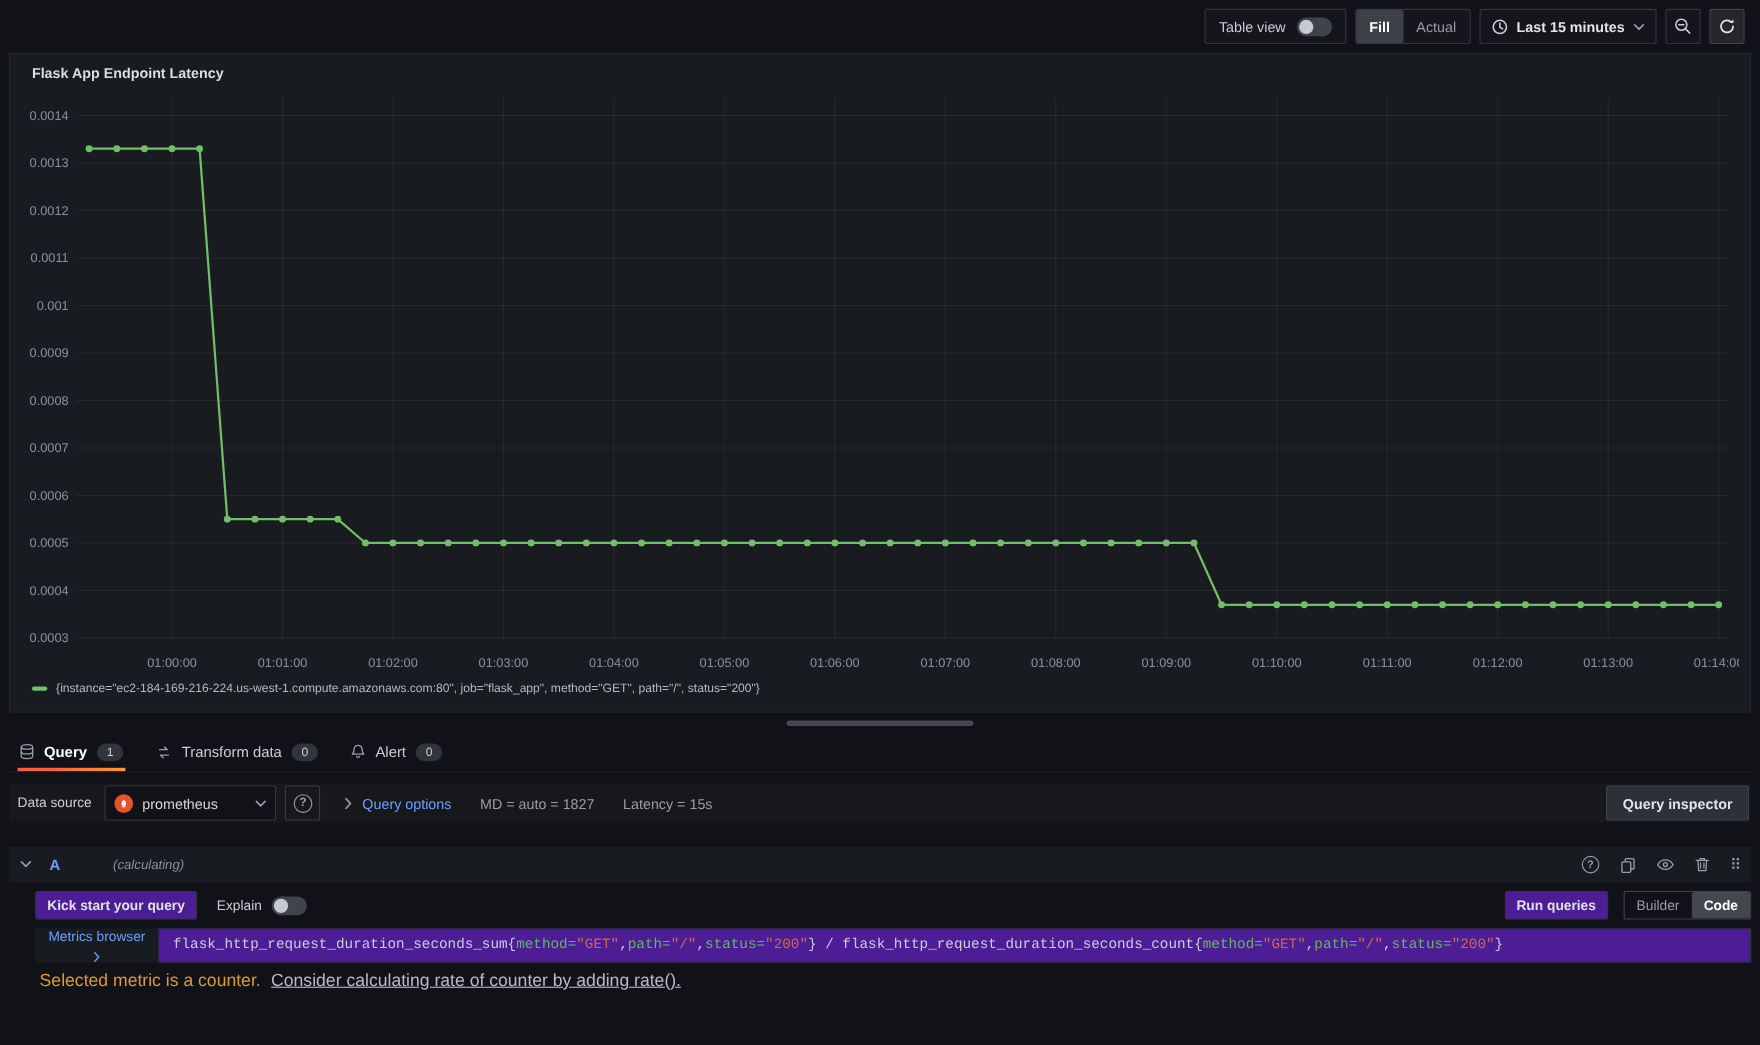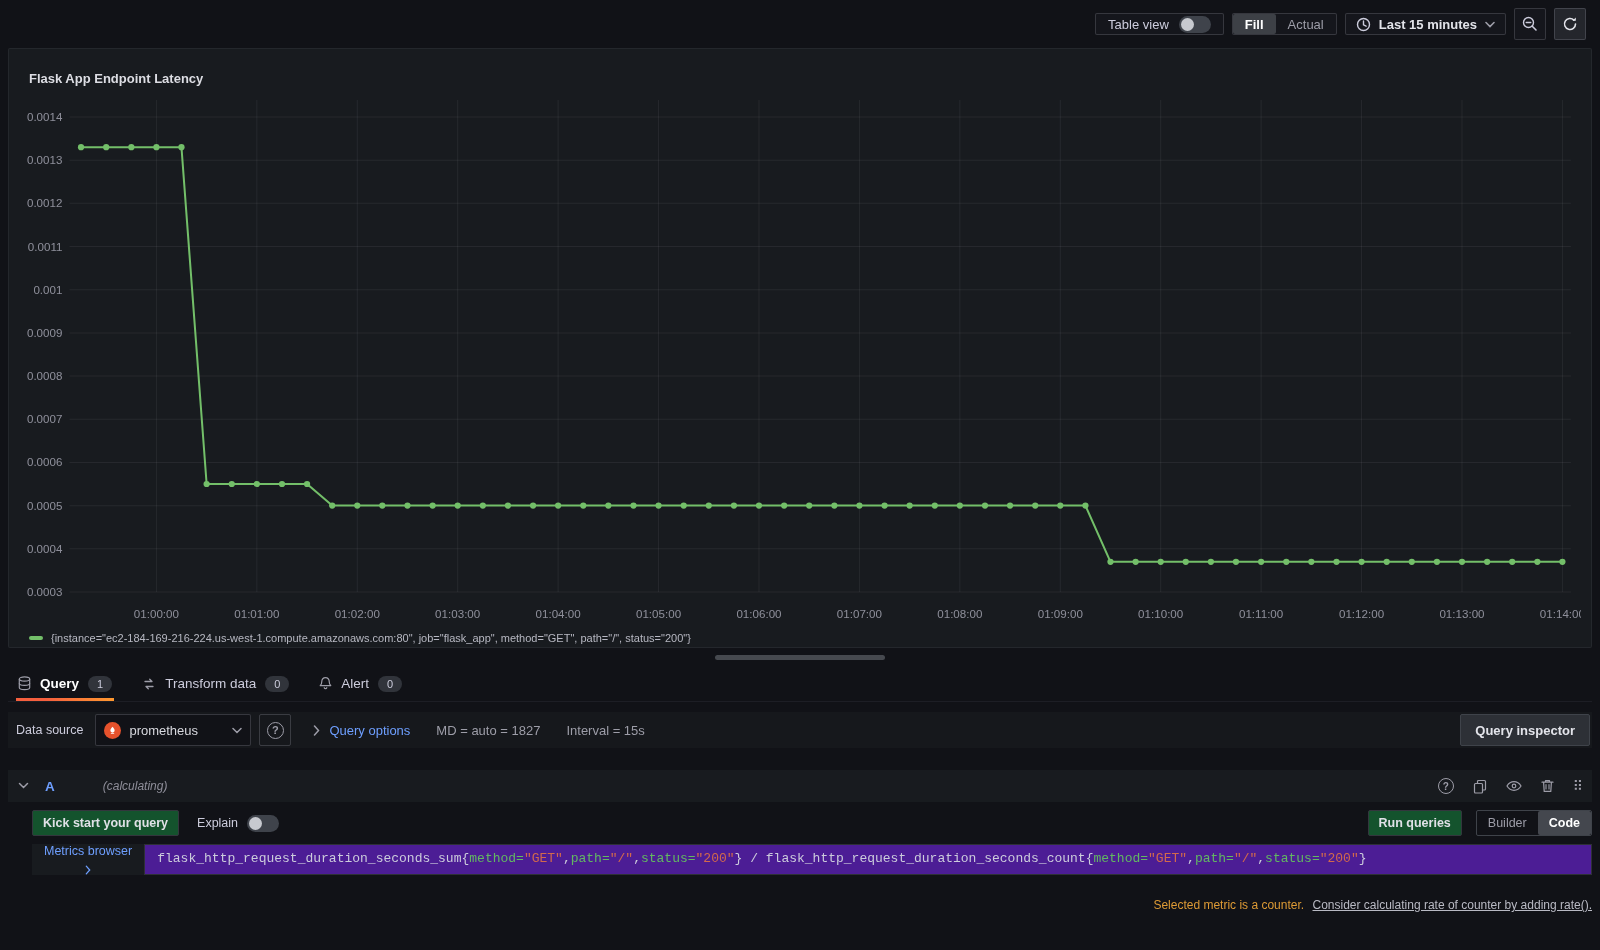--- a/index.html
+++ b/index.html
@@ -4,31 +4,31 @@
 <style>
   * { box-sizing: border-box; }
   html,body { margin:0; padding:0; }
   body {
     width:1600px; height:950px; overflow:hidden;
     background:#111217; color:#ccccdc;
     font-family:"Liberation Sans", sans-serif; font-size:13px;
   }
   
   .toolbar { height:48px; display:flex; justify-content:flex-end; align-items:center; gap:8px; padding:0 14px; }
-  .tb-box { display:flex; align-items:center; height:22px; border:1px solid rgba(204,204,220,0.18); border-radius:2px; background:#15161c; }
+  .tb-box { display:flex; align-items:center; height:32px; border:1px solid rgba(204,204,220,0.18); border-radius:2px; background:#15161c; }
   .tb-box .seg { display:flex; align-items:center; gap:8px; height:100%; padding:0 12px; color:#9d9da8; font-size:13px; cursor:pointer; }
   .seg.active { background:#3d4046; color:#ffffff; font-weight:700; border-radius:2px; }
   .tb-label { color:#ccccdc; font-size:13px; }
   .toggle { width:32px; height:17px; border-radius:9px; background:#3f434b; position:relative; cursor:pointer; }
   .toggle .knob { position:absolute; left:2px; top:2px; width:13px; height:13px; border-radius:50%; background:#c7c9cf; }
   .timepicker { gap:8px; padding:0 10px; display:flex; align-items:center; font-weight:700; color:#e3e4ea; cursor:pointer; }
   .icon-sq { width:32px; height:32px; display:grid; place-items:center; color:#ccccdc; cursor:pointer; }
   svg.ic { display:block; }
   
-  .panel { margin:0 8px; height:600px; background:#181b1f; border:1px solid rgba(204,204,220,0.07); border-radius:2px; padding:20px 10px 4px; }
+  .panel { margin:0 8px; height:600px; background:#181b1f; border:1px solid rgba(204,204,220,0.07); border-radius:2px; padding:8px 10px 4px; }
   .panel-title { font-size:13px; font-weight:600; color:#dcdde3; padding:2px 0 0 10px; }
   .chart-wrap { margin-top:4px; }
   .legend-row { display:flex; align-items:center; gap:8px; padding:2px 0 0 10px; font-size:11px; color:#b7b8c2; }
   .legend-swatch { width:14px; height:4px; border-radius:2px; }
   
   .handle-row { height:18px; display:flex; justify-content:center; align-items:center; }
   .drag-handle { width:170px; height:5px; border-radius:3px; background:#46494f; cursor:row-resize; }
   
   .tabs { display:flex; align-items:stretch; gap:26px; height:36px; margin:0 8px; padding:0 8px; border-bottom:1px solid rgba(204,204,220,0.07); }
   .tab { position:relative; display:flex; align-items:center; gap:9px; font-size:13.5px; color:#ccccdc; cursor:pointer; padding:0 2px;text-align:center; }
@@ -51,33 +51,33 @@
   .chev { color:#9d9da8; }
   
   .qrow { display:flex; align-items:center; margin:22px 8px 0; height:32px; background:#181b1f; padding:0 10px; }
   .ref-id { color:#6e9fff; font-weight:700; font-size:13.5px; margin-left:16px; }
   .ds-hint { color:#8e8e99; font-style:italic; font-size:12px; margin-left:48px; }
   .qrow-icons { margin-left:auto; display:flex; align-items:center; gap:19px; color:#9d9da8; }
   .qrow-icons > span { cursor:pointer; display:grid; place-items:center; }
   
   .editor { margin:8px 8px 0 32px; }
   .erow1 { display:flex; align-items:center; gap:18px; }
-  .btn-sec { height:26px; padding:0 10px; display:flex; align-items:center; background:#14532d; border:1px solid #33363d; border-radius:2px; color:#e0e1e7; font-weight:600; font-size:12.5px; cursor:pointer; }
+  .btn-sec { height:26px; padding:0 10px; display:flex; align-items:center; background:#4c1d95; border:1px solid #33363d; border-radius:2px; color:#e0e1e7; font-weight:600; font-size:12.5px; cursor:pointer; }
   .explain { display:flex; align-items:center; gap:9px; color:#ccccdc; font-size:12.5px; }
   .erow1-right { margin-left:auto; display:flex; align-items:center; gap:14px; }
   .bc-group { display:flex; align-items:center; height:26px; border:1px solid #3f434a; border-radius:2px; overflow:hidden; }
   .bc-group .seg { padding:0 11px; height:100%; display:flex; align-items:center; color:#9d9da8; font-size:12.5px; cursor:pointer; }
   .bc-group .seg.active { background:#44474e; color:#ffffff; font-weight:700; }
   .erow2 { display:flex; margin-top:8px; align-items:stretch; }
   .mb-link { display:flex; align-items:center; gap:7px; background:#181b1f; padding:0 12px; color:#6e9fff; font-size:12.5px; font-weight:500; cursor:pointer; white-space:nowrap;flex-direction:column; }
   .code-field { flex:1; background:#4c1d95; border:1px solid #2e3036; padding:6px 12px; font-family:Liberation Mono, monospace; font-size:13px; color:#ccccdc; white-space:nowrap; overflow:hidden; cursor:text; }
   .tok-plain { color:#ccccdc; }
   .tok-label { color:#62b862; }
   .tok-string { color:#d2694c; }
-  .warn-row { margin-top:23px; font-size:12px; padding-left:4px;text-align:right; }
+  .warn-row { margin-top:8px; font-size:16px; padding-left:4px; }
   .warn-text { color:#de9b35; }
   .warn-link { color:#b9bac4; text-decoration:underline; cursor:pointer; margin-left:5px; }
   .opts-row { margin-top:12px; height:28px; background:#16181c; display:flex; align-items:center; gap:20px; padding:0 12px; font-size:12px; }
   .opts-row .opts-label { color:#e3e4ea; font-weight:700; cursor:pointer; }
   .opts-row .opt-item { color:#9d9da8; }
 </style>
 </head>
 <body>
 
 <div class="toolbar">
@@ -306,21 +306,21 @@
   <div class="qopts">
     <span class="chev">
       <svg class="ic" width="7" height="11" viewBox="0 0 7 11">
           <path d="M1.5 1l4 4.5-4 4.5" fill="none" stroke="#9d9da8" stroke-width="1.5" stroke-linecap="round"></path>
         </svg>
     </span>
     <span class="blue">Query options</span>
   </div>
   <div class="stats">
       <span>MD = auto = 1827</span>
-      <span>Interval = 15s</span>
+      <span>Latency = 15s</span>
     </div>
   <div class="qi-btn">Query inspector</div>
 </div>
 
 <div class="qrow">
   <span>
     <svg class="ic" width="11" height="8" viewBox="0 0 11 8">
         <path d="M1.5 1.5l4 4 4-4" fill="none" stroke="#9d9da8" stroke-width="1.5" stroke-linecap="round"></path>
       </svg>
   </span>

